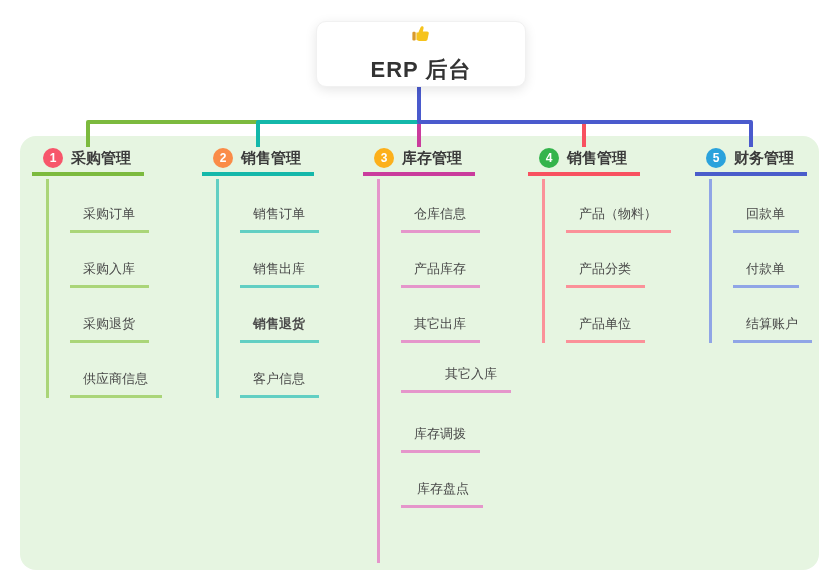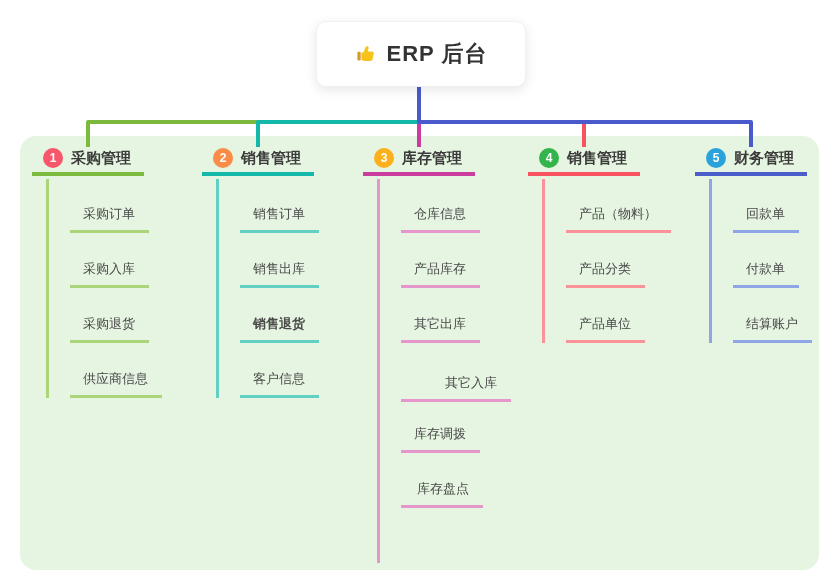--- a/index.html
+++ b/index.html
@@ -10,21 +10,21 @@
   .stage{position:absolute;inset:0;}
   .board{
     position:absolute;left:20px;top:136px;width:799px;height:434px;
     border-radius:16px;
   }
   svg.connectors{position:absolute;left:0;top:0;pointer-events:none;}
   .root-card{
     position:absolute;left:316px;top:21px;width:208px;height:64px;
     background:#ffffff;border:1px solid #f1f1f1;border-radius:10px;
     box-shadow:0 3px 12px rgba(0,0,0,0.10);
-    display:flex;align-items:center;justify-content:center;gap:10px;
+    display:flex;align-items:center;justify-content:center;gap:10px;flex-direction:column;
   }
   .root-label{font-size:22px;font-weight:600;color:#333333;letter-spacing:1px;}
   .thumb{display:inline-flex;align-items:center;}
   .column{position:absolute;width:112px;top:144px;}
   .b-header{
     position:relative;height:32px;display:flex;align-items:center;
     padding-left:11px;gap:8px;border-bottom:4px solid transparent;
     box-sizing:border-box;width:112px;white-space:nowrap;
   }
   .badge{
@@ -77,21 +77,21 @@
       </div>
       <div class="column" style="left: 363px; top: 144px;">
         <div class="b-header" style="border-bottom-color: rgb(202, 60, 157);">
           <span class="badge" style="background: rgb(252, 176, 27);">3</span>
           <span class="b-title">库存管理</span>
         </div>
         <div class="spine" style="background: rgb(229, 150, 203); height: 384px;"></div>
         <div class="child" style="top: 60px; border-bottom-color: rgb(229, 150, 203);"><span>仓库信息</span></div>
         <div class="child" style="top: 115px; border-bottom-color: rgb(229, 150, 203);"><span>产品库存</span></div>
         <div class="child" style="top: 170px; border-bottom-color: rgb(229, 150, 203);"><span>其它出库</span></div>
-        <div class="child" style="top: 229px; border-bottom-color: rgb(229, 150, 203); padding-left: 44px;"><span>其它入库</span></div>
+        <div class="child" style="top: 220px; border-bottom-color: rgb(229, 150, 203); padding-left: 44px;"><span>其它入库</span></div>
         <div class="child" style="top: 280px; border-bottom-color: rgb(229, 150, 203);"><span>库存调拨</span></div>
         <div class="child" style="top: 335px; border-bottom-color: rgb(229, 150, 203); padding-left: 16px;"><span>库存盘点</span></div>
       </div>
       <div class="column" style="left: 528px; top: 144px;">
         <div class="b-header" style="border-bottom-color: rgb(248, 81, 96);">
           <span class="badge" style="background: rgb(52, 180, 76);">4</span>
           <span class="b-title">销售管理</span>
         </div>
         <div class="spine" style="background: rgb(251, 145, 153); height: 164px;"></div>
         <div class="child" style="top: 60px; border-bottom-color: rgb(251, 145, 153);"><span>产品（物料）</span></div>

